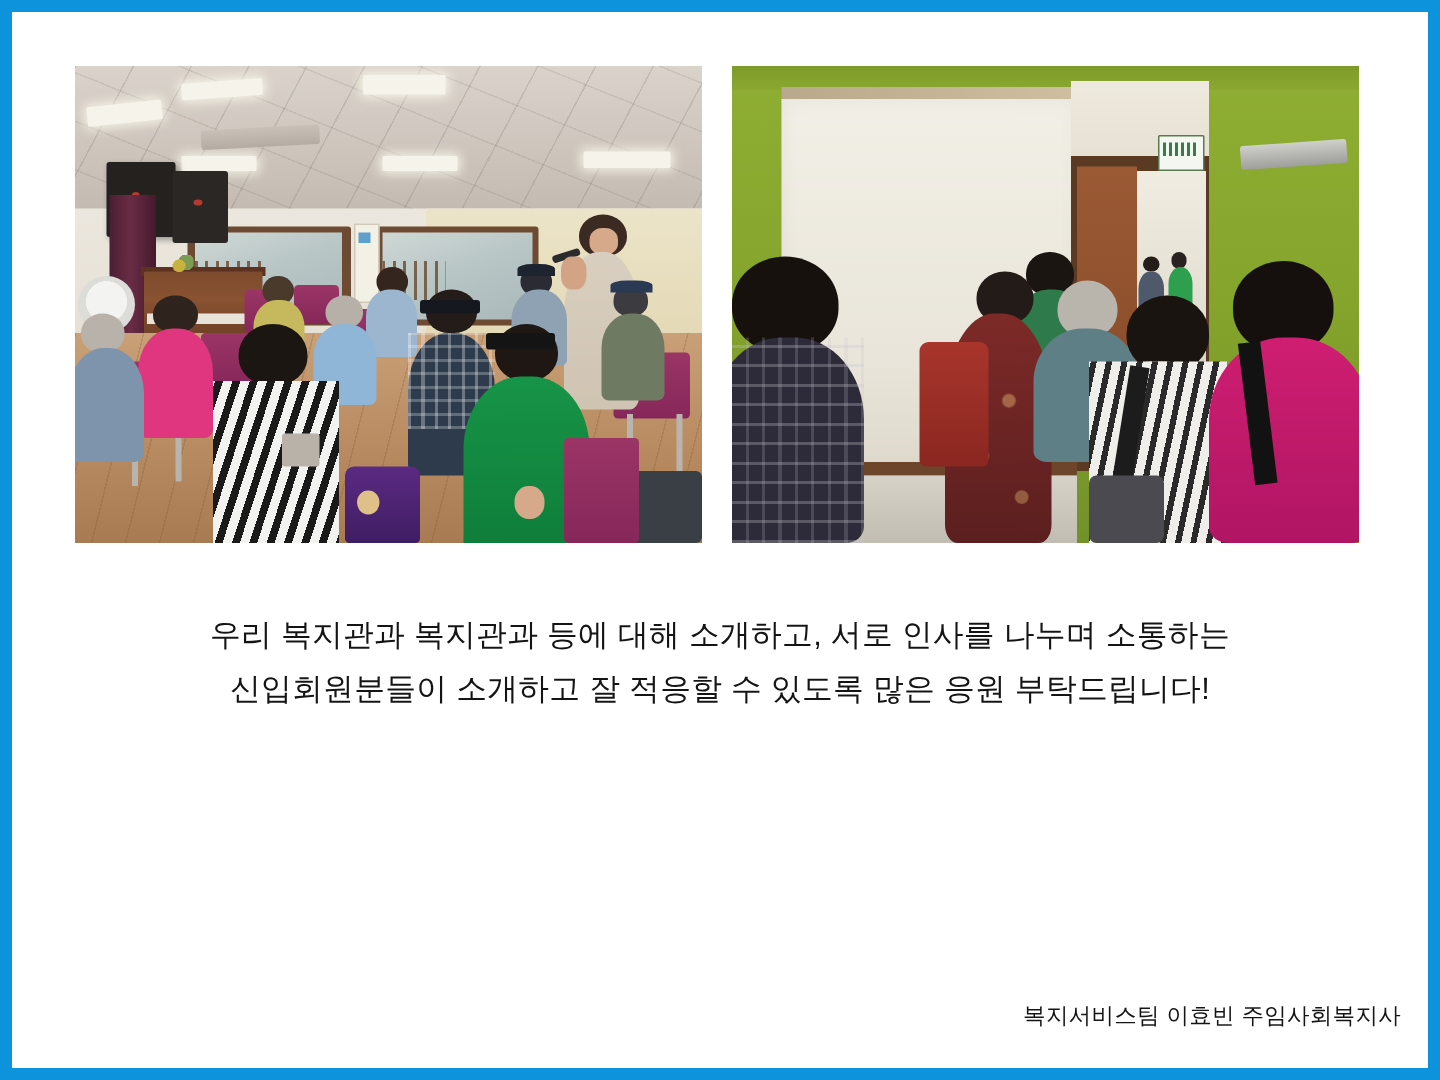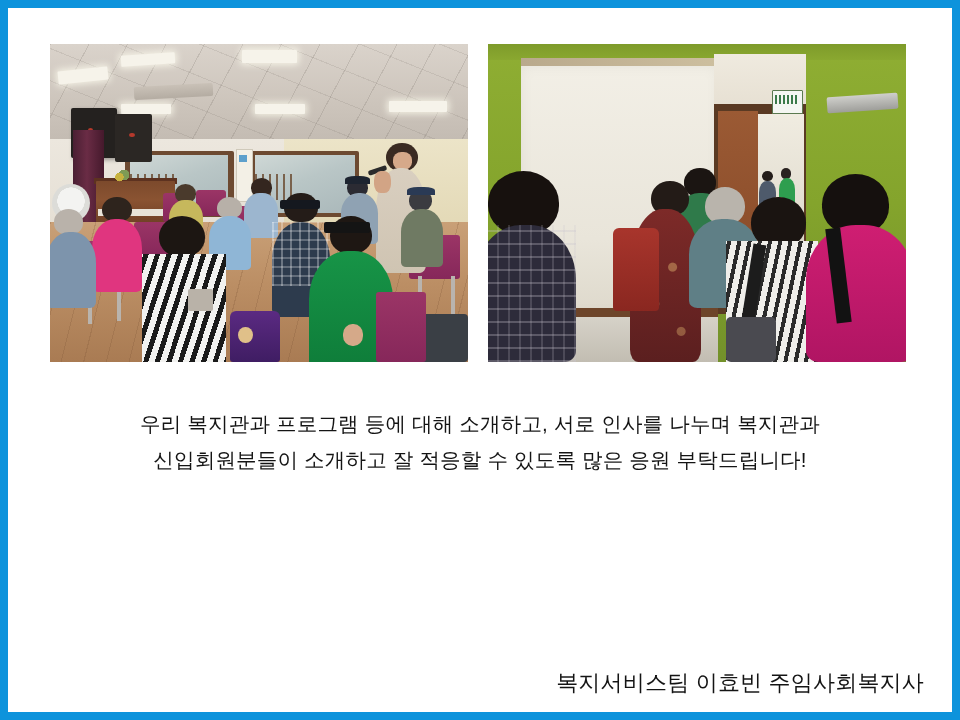--- a/index.html
+++ b/index.html
@@ -198,24 +198,24 @@
     width: 944px;
     text-align: center;
     color: #141414;
     font-size: 20.5px;
     line-height: 36px;
     letter-spacing: .2px;
   }
   .body-text p { margin: 0; }
   .signature {
     position: absolute;
-    right: 28px;
+    right: 18px;
     top: 660px;
     color: #141414;
-    font-size: 22px;
+    font-size: 15px;
     letter-spacing: .2px;
   }
 </style>
 </head>
 <body>
 
 <div id="page">
 
   <div class="photo-row">
 
@@ -369,19 +369,19 @@
         <div class="sh" style="left:57%;top:86%;width:12%;height:14%;background:#4a4a50;border-radius:5px"></div>
 
         <div class="sh head" style="left:80%;top:41%;width:16%;height:19%;background:#15100e"></div>
         <div class="sh person" style="left:76%;top:57%;width:26%;height:43%;background:linear-gradient(180deg,#cf1e72 0%,#b01563 100%)"></div>
         <div class="sh" style="left:82%;top:58%;width:3.5%;height:30%;background:#121212;transform:rotate(-7deg)"></div>
       </div>
     </div>
   </div>
 
   <div class="body-text">
-    <p>우리 복지관과 프로그램 등에 대해 소개하고, 서로 인사를 나누며 복지관과</p>
+    <p>우리 복지관과 복지관과 등에 대해 소개하고, 서로 인사를 나누며 소통하는</p>
     <p>신입회원분들이 소개하고 잘 적응할 수 있도록 많은 응원 부탁드립니다!</p>
   </div>
 
   <div class="signature">복지서비스팀 이효빈 주임사회복지사</div>
 
 </div>
 
 </body></html>

